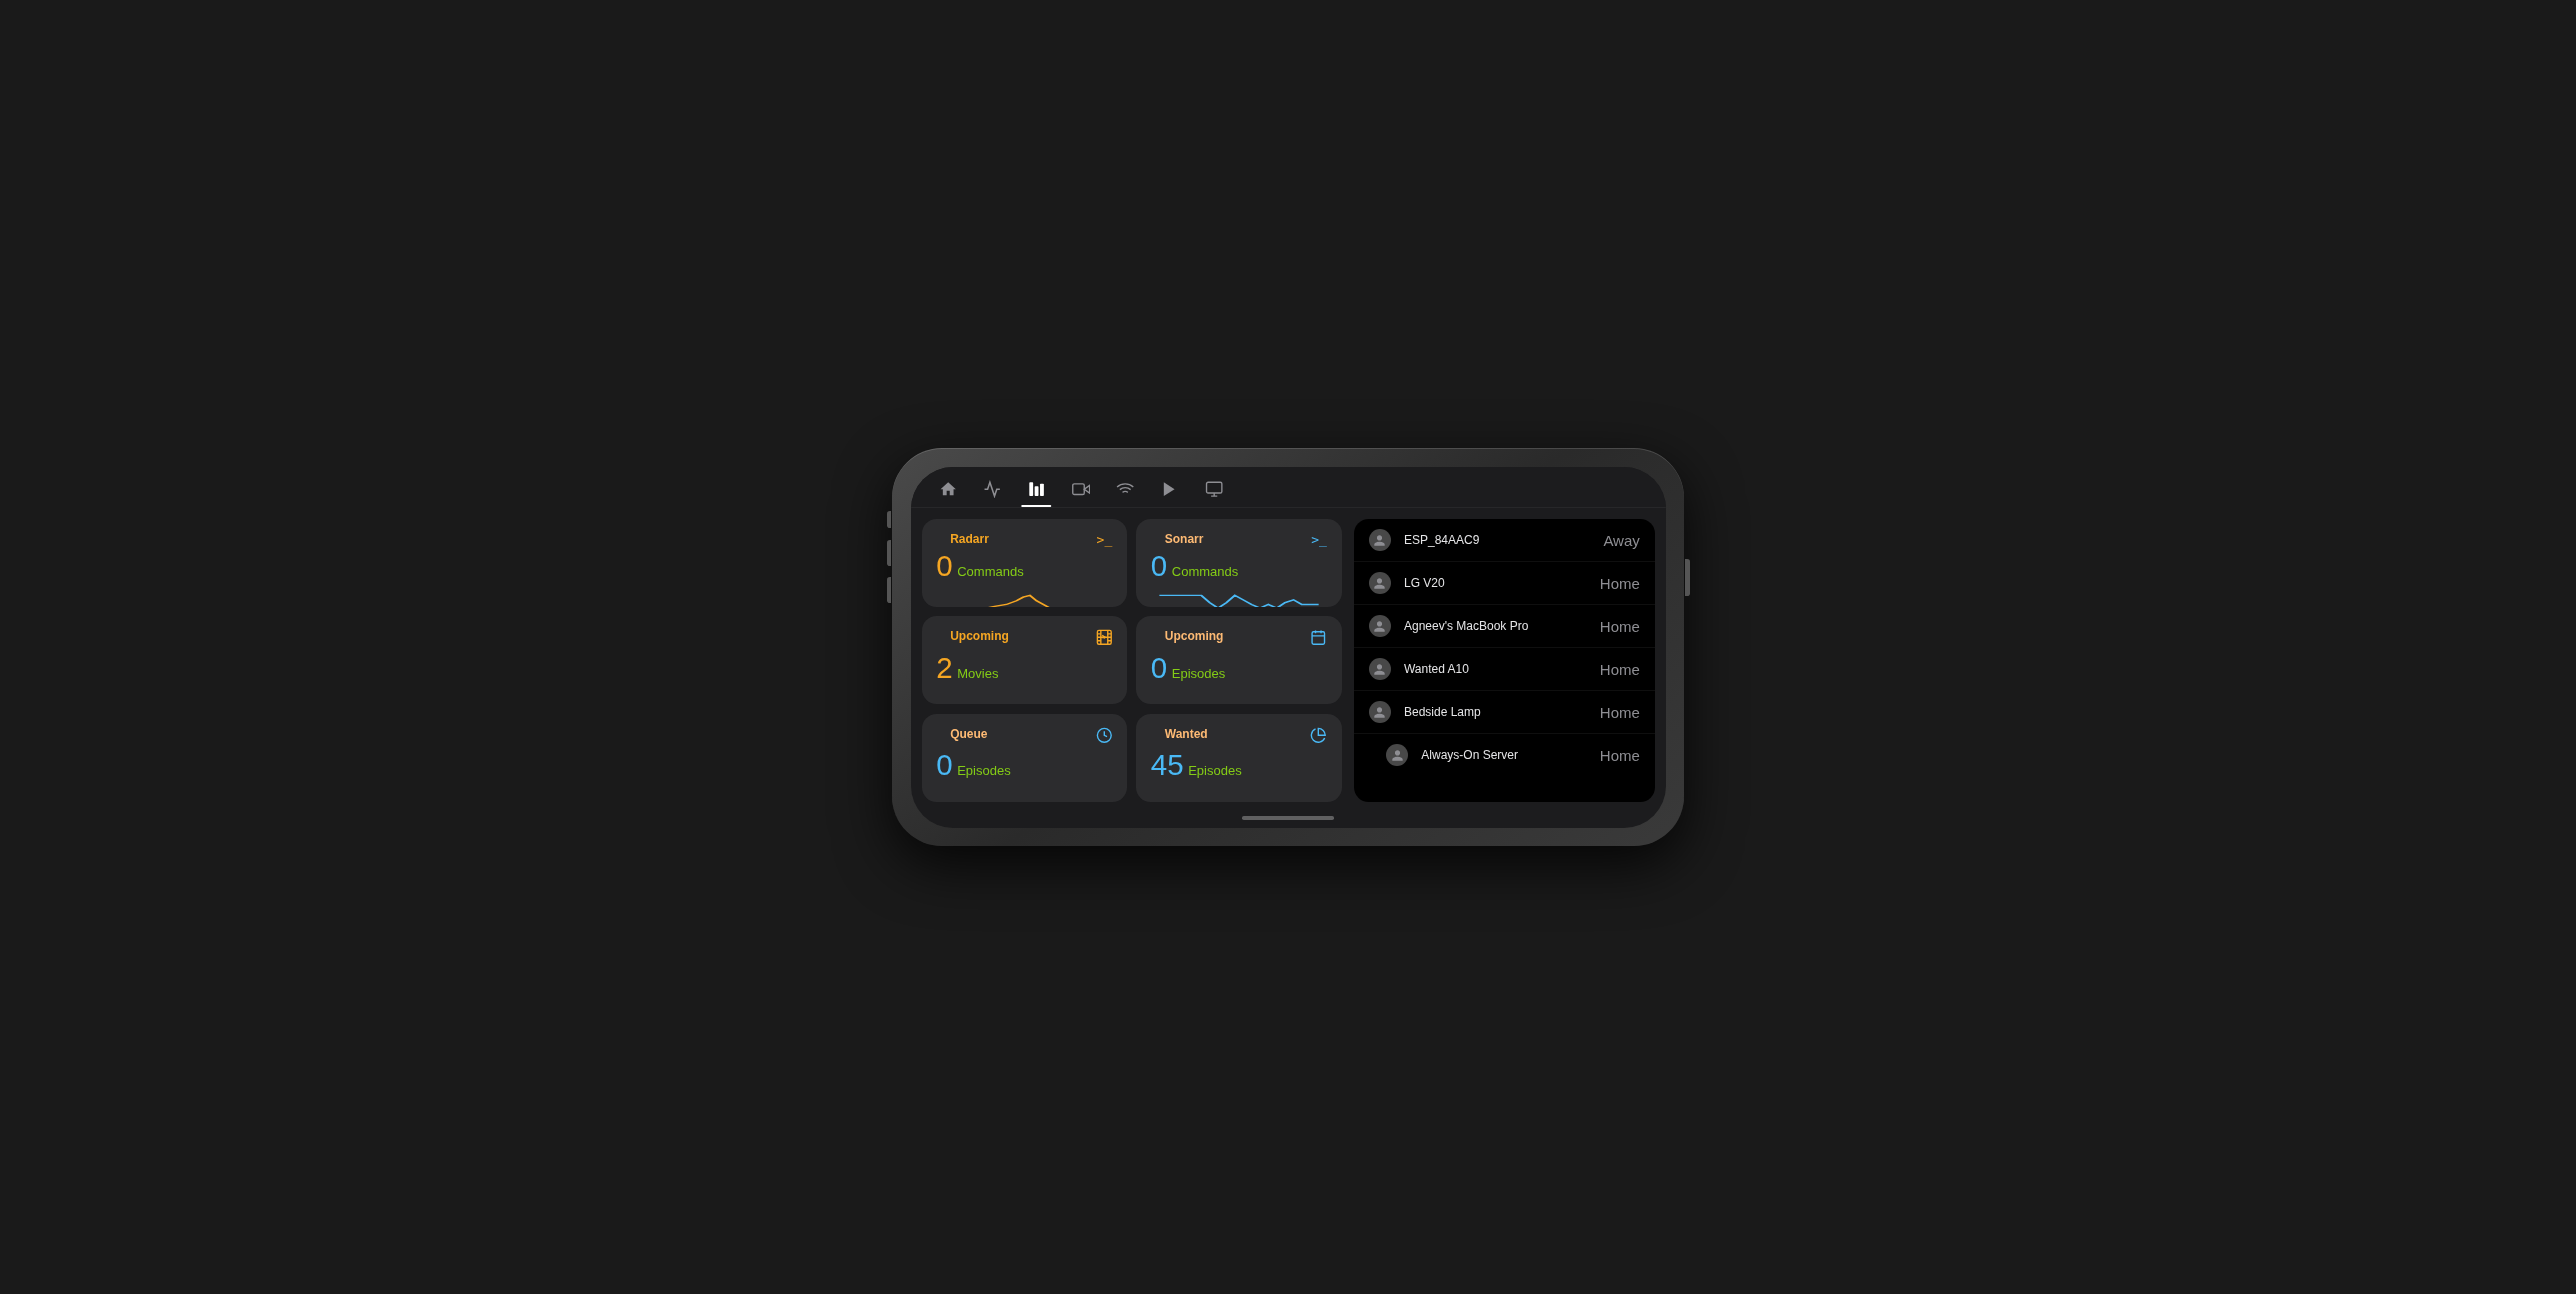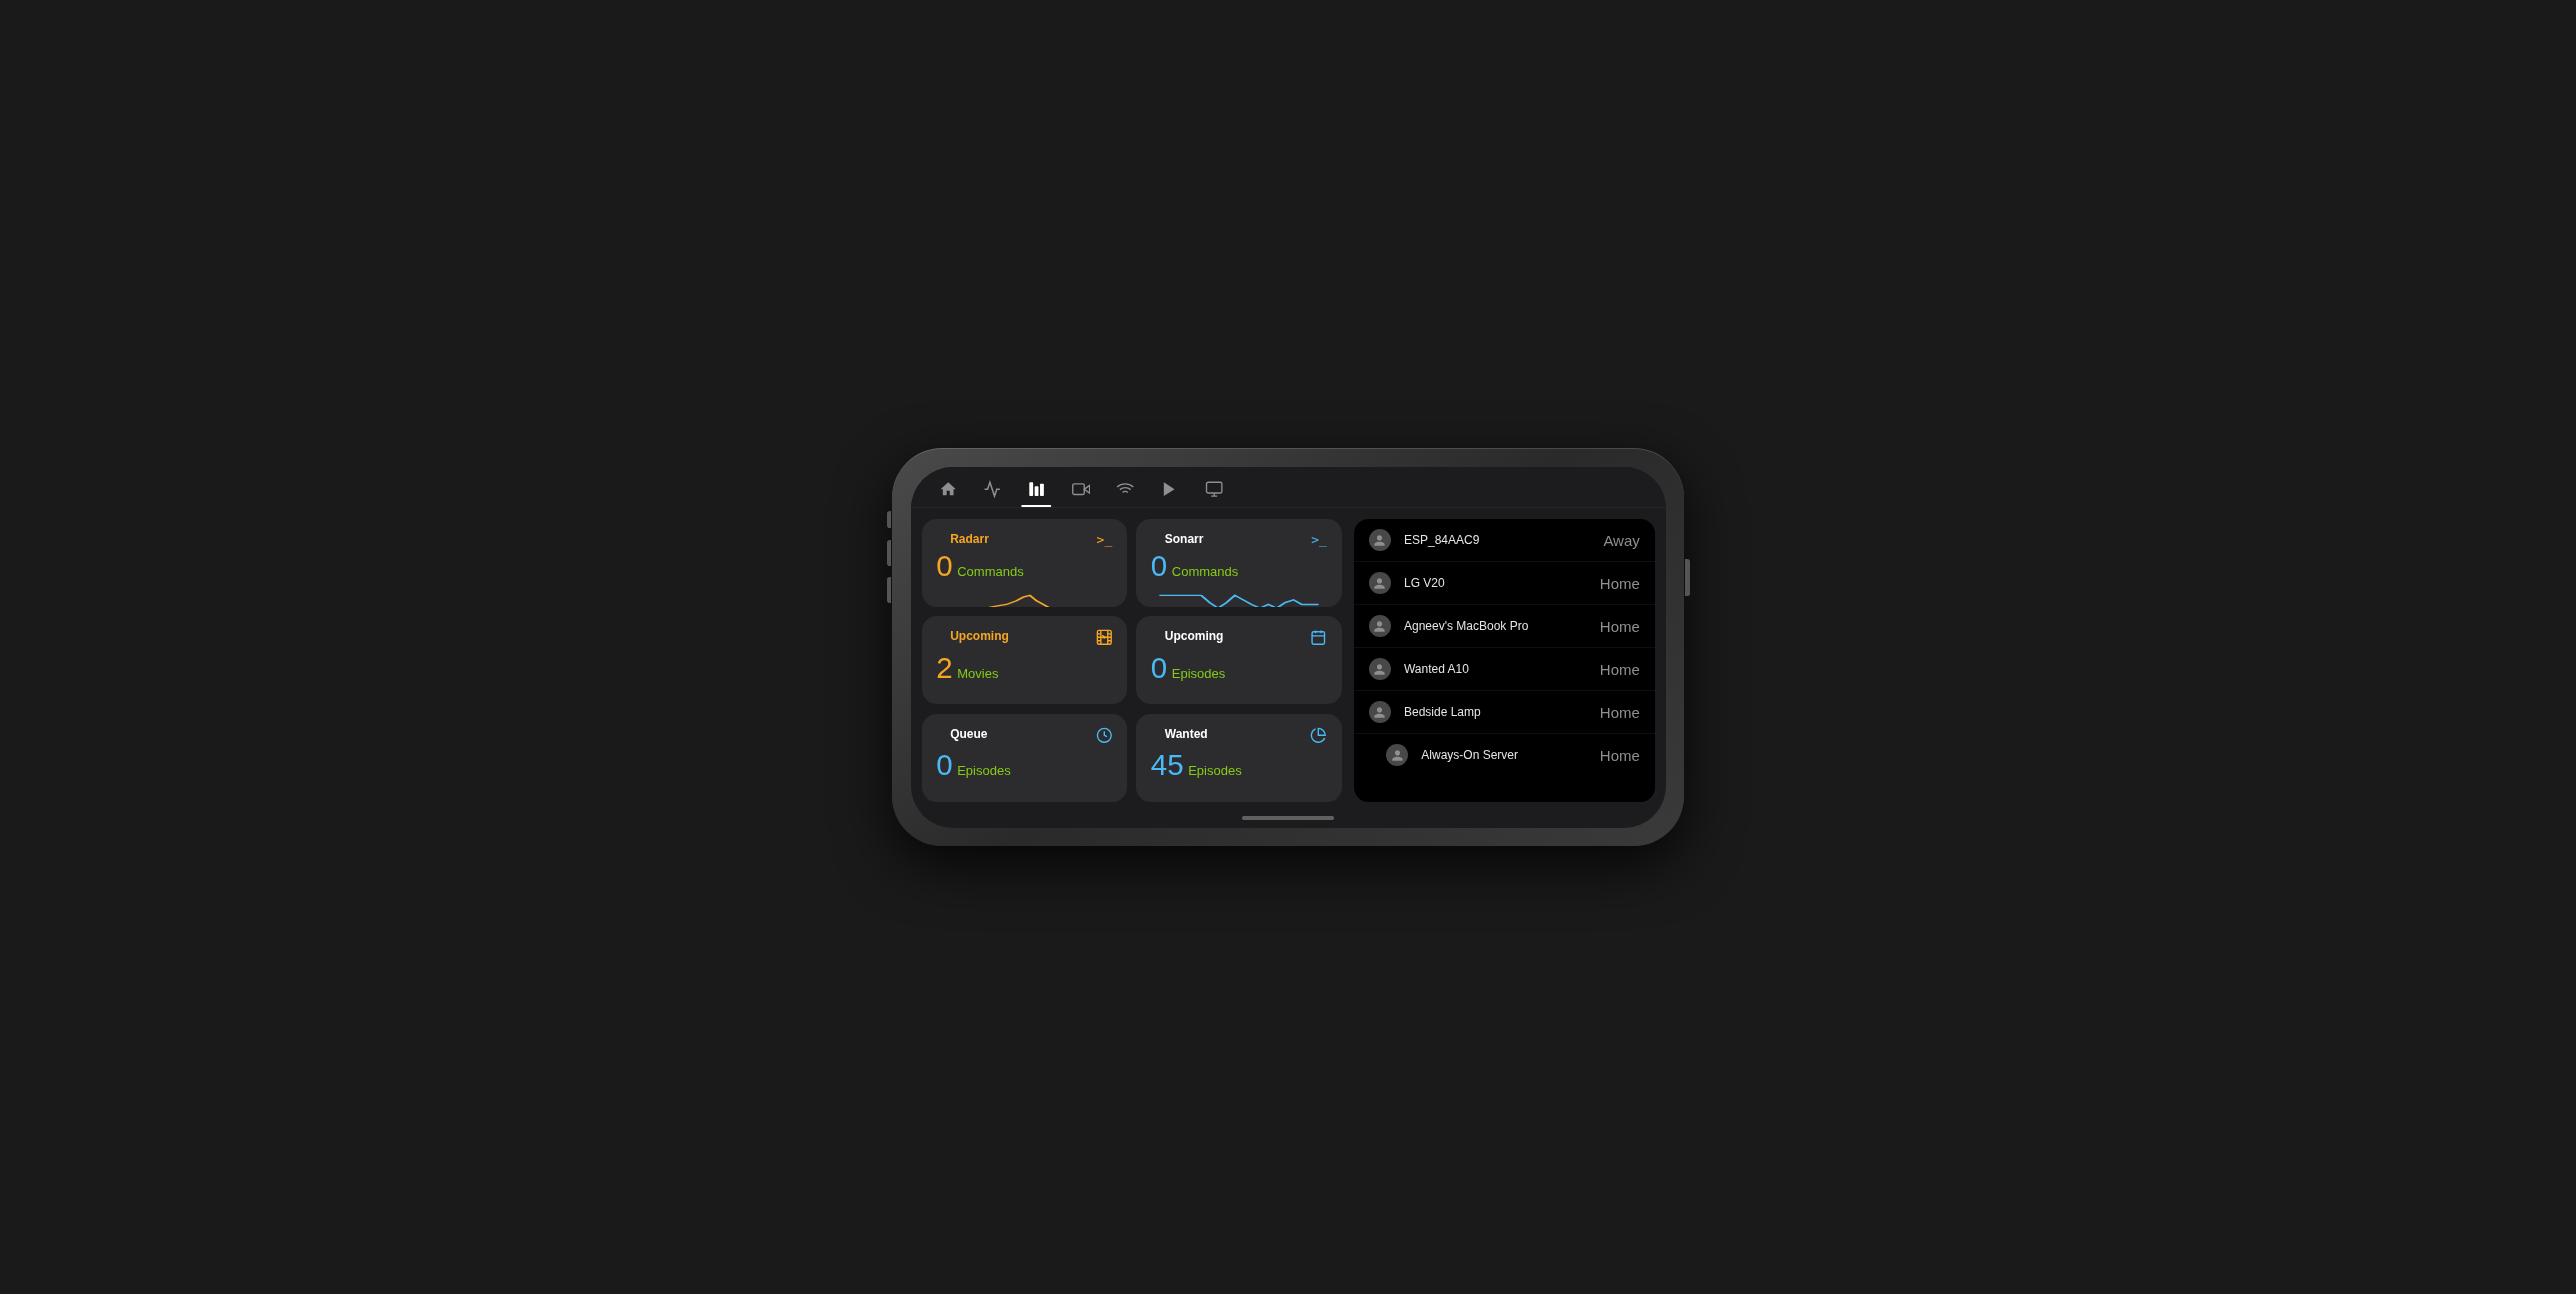--- a/index.html
+++ b/index.html
@@ -154,21 +154,21 @@
       align-items: flex-start;
       margin-left: 14px;
     }
 
     .card-title {
       font-size: 12px;
       font-weight: 600;
     }
 
     .card-title.yellow { color: #f5a623; }
-    .card-title.blue { color: #ffffff; }
+    .card-title.blue { color: #fdba74; }
 
     .card-icon {
       font-size: 14.7px;
       color: #8e8e93;
     }
     .card-icon.yellow { color: #f5a623; }
     .card-icon.blue { color: #4ab9f5; }
 
     .card-number {
       font-size: 29.5px;

